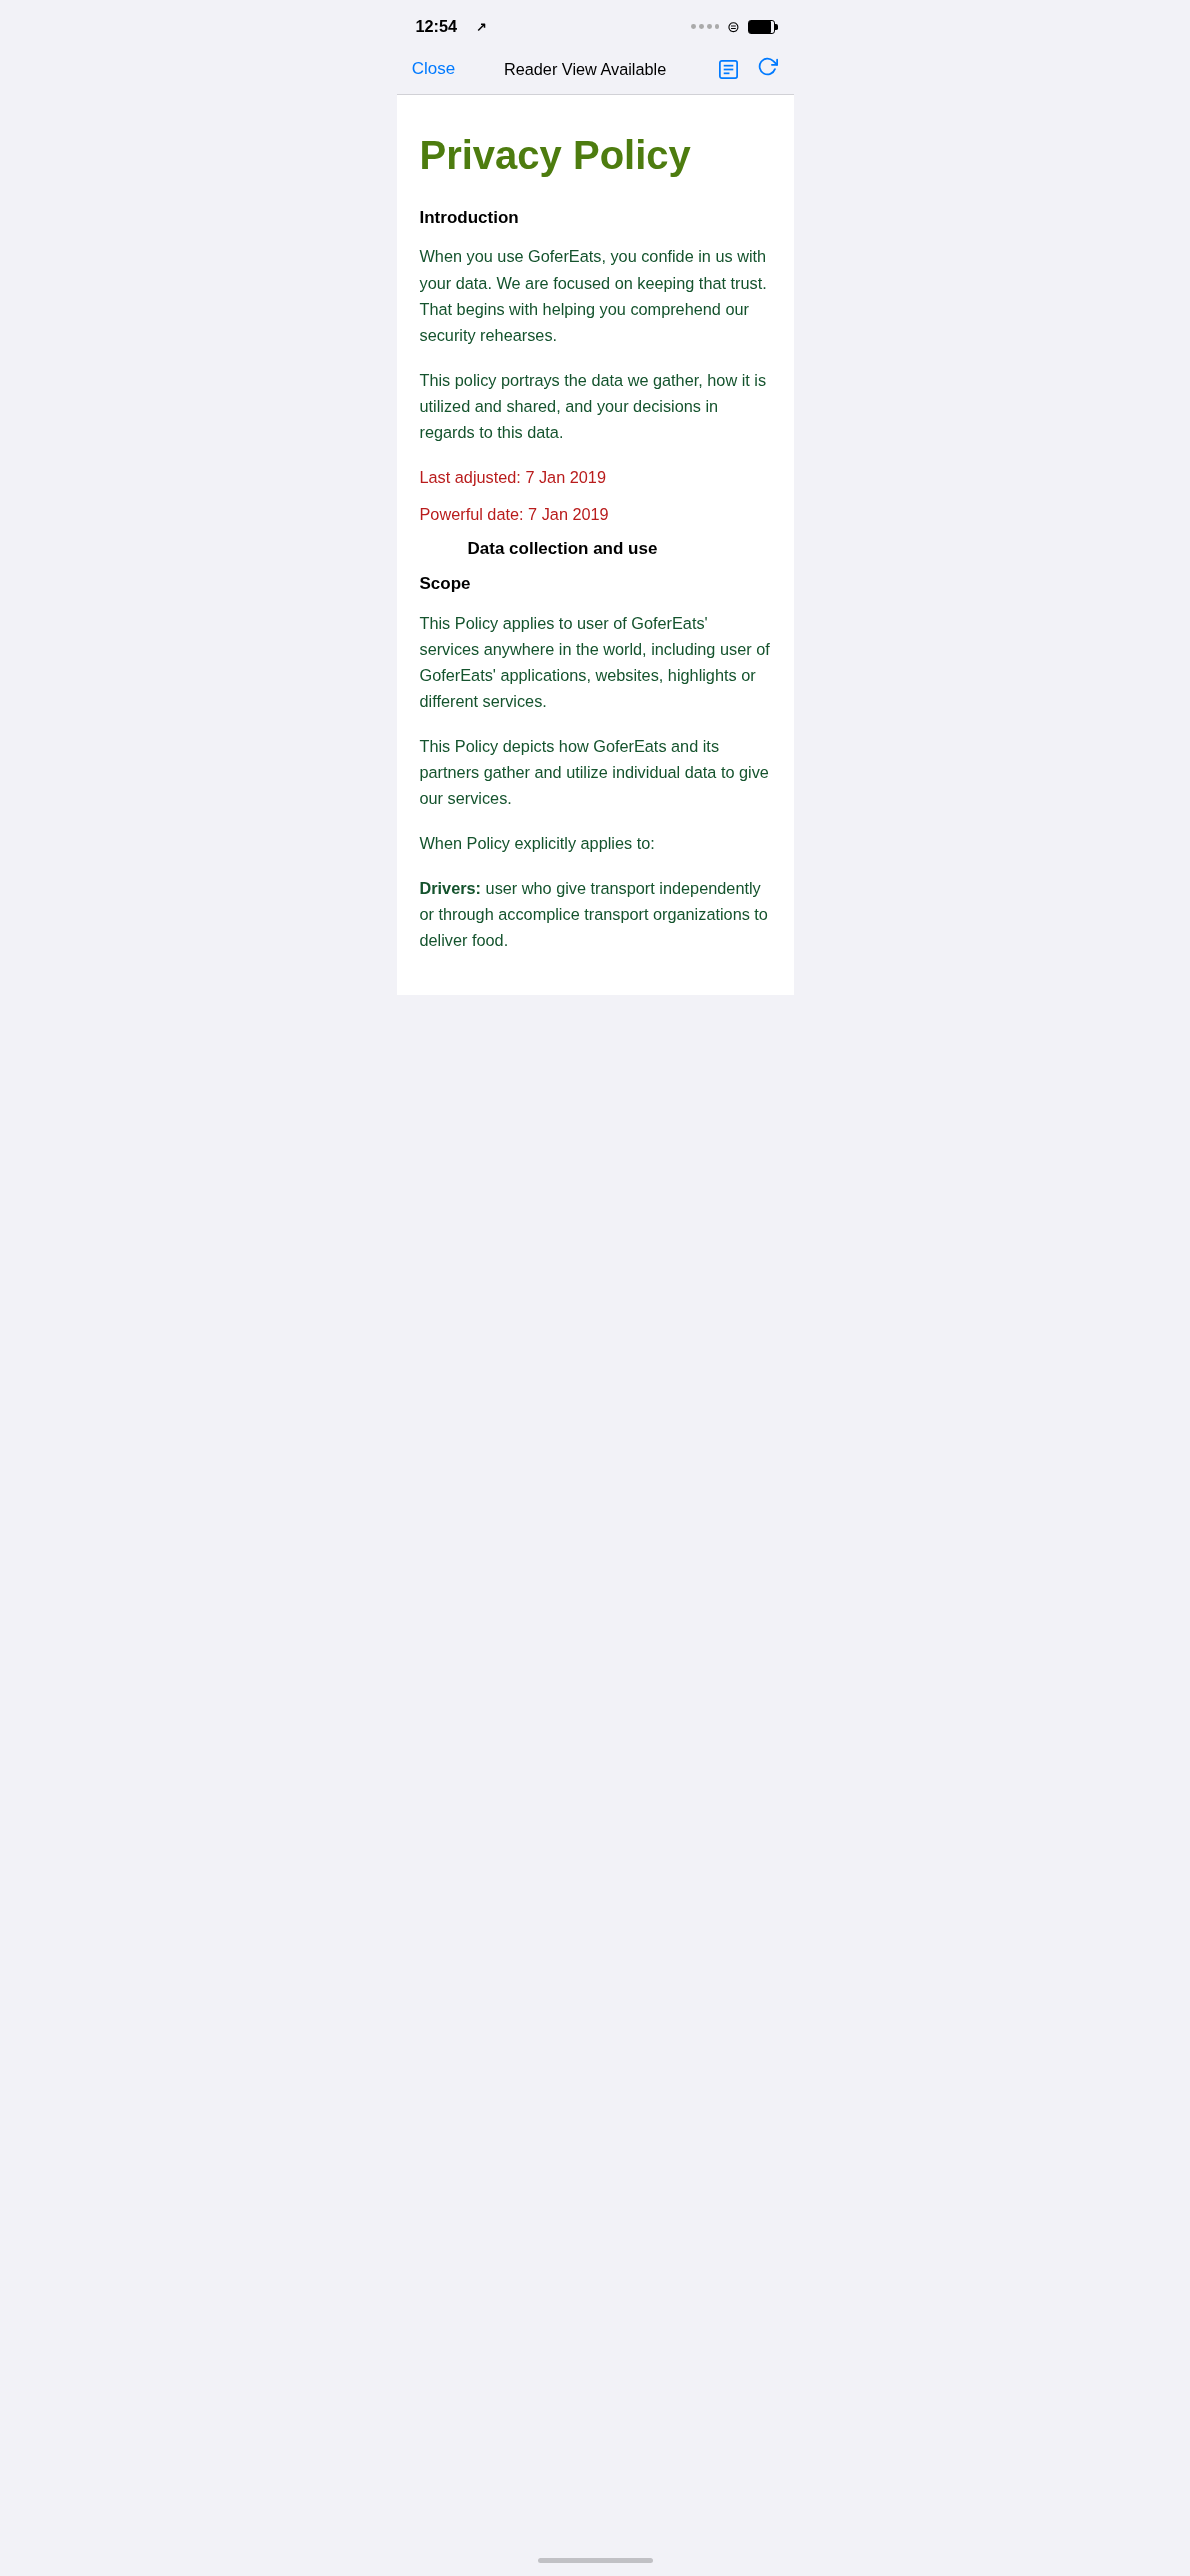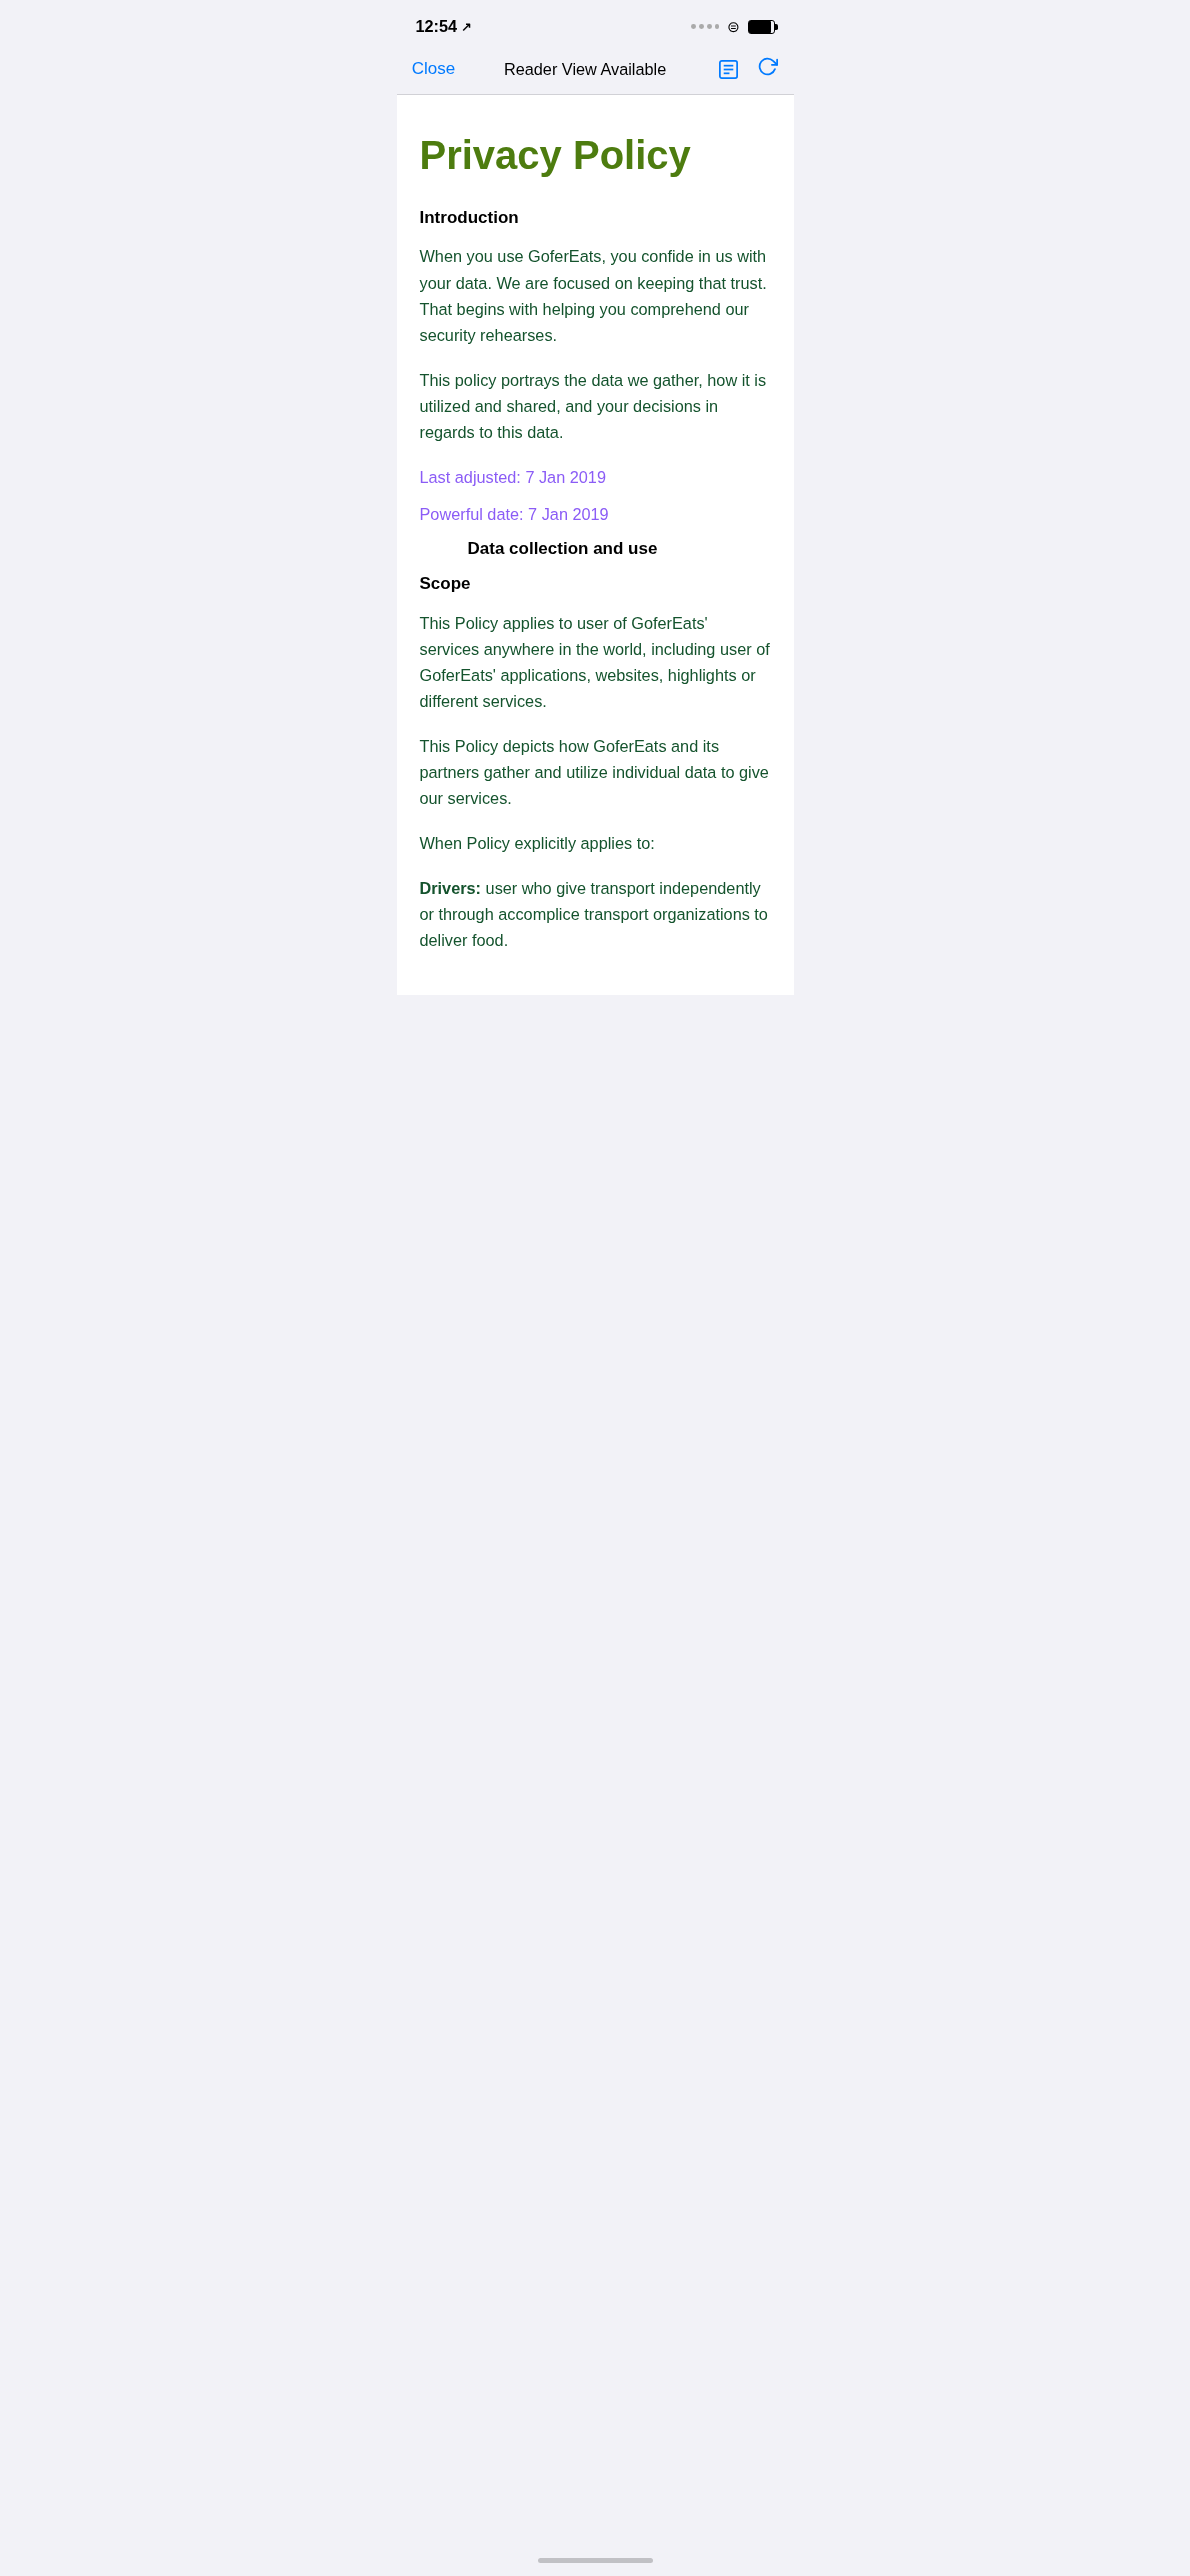--- a/index.html
+++ b/index.html
@@ -28,21 +28,21 @@
       background: #f2f2f7;
       height: 48px;
     }
 
     .status-time {
       font-size: 16.3px;
       font-weight: 600;
       color: #000;
       display: flex;
       align-items: center;
-      gap: 4px;
+      gap: 19px;
     }
 
     .status-icons {
       display: flex;
       align-items: center;
       gap: 7.7px;
     }
 
     .signal-dots {
       display: flex;
@@ -158,21 +158,21 @@
       line-height: 1.6;
       margin-bottom: 19px;
     }
 
     .body-text .bold {
       font-weight: 700;
     }
 
     .meta-text {
       font-size: 16.3px;
-      color: #8b5cf6;
+      color: #b91c1c;
       line-height: 1.6;
       margin-bottom: 11.5px;
     }
 
     
     .bottom-toolbar {
       display: flex;
       align-items: center;
       justify-content: space-around;
       padding: 11.5px 0 7.7px 0;

